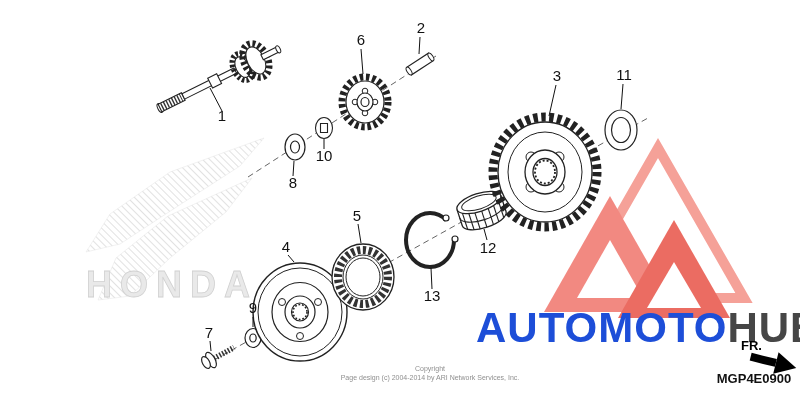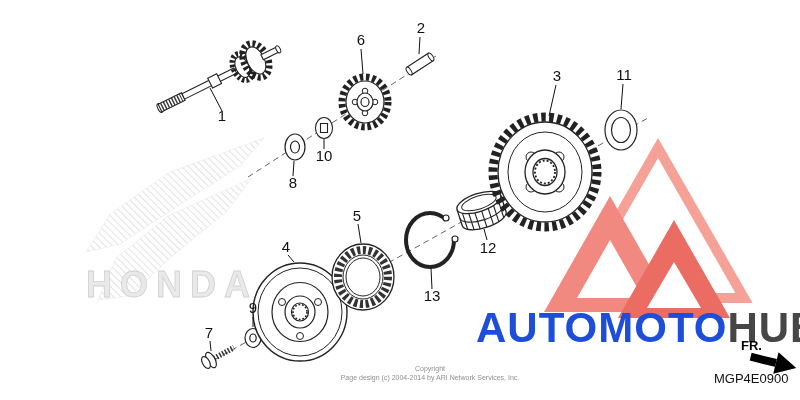--- a/index.html
+++ b/index.html
@@ -5,22 +5,22 @@
   html,body{margin:0;padding:0;background:#fff;}
   .stage{position:relative;width:800px;height:400px;background:#ffffff;overflow:hidden;
          font-family:"Liberation Sans",sans-serif;}
   .stage svg{position:absolute;left:0;top:0;}
   .part-label{font-family:"Liberation Sans",sans-serif;font-size:15px;fill:#111;}
   .brand{position:absolute;left:476px;top:304px;font-size:42px;font-weight:bold;
          letter-spacing:1px;white-space:nowrap;user-select:none;}
   .brand .gray{color:#1d4ed8;}
   .brand .dark{color:#464646;}
   .fr-label{position:absolute;left:741px;top:338px;font-size:13px;font-weight:bold;color:#000000;}
-  .diagram-code{position:absolute;left:714px;top:371px;width:80px;text-align:left;
-                font-size:13px;font-weight:400;color:#111;}
+  .diagram-code{position:absolute;left:714px;top:371px;width:80px;text-align:center;
+                font-size:13px;font-weight:700;color:#111;}
   .copyright{position:absolute;left:300px;top:364px;width:260px;text-align:center;
              color:#8f8f8f;font-size:7px;line-height:9px;}
 </style>
 </head>
 <body>
 
 <div class="stage">
 
 <svg width="800" height="400" viewBox="0 0 800 400">
   <defs>

